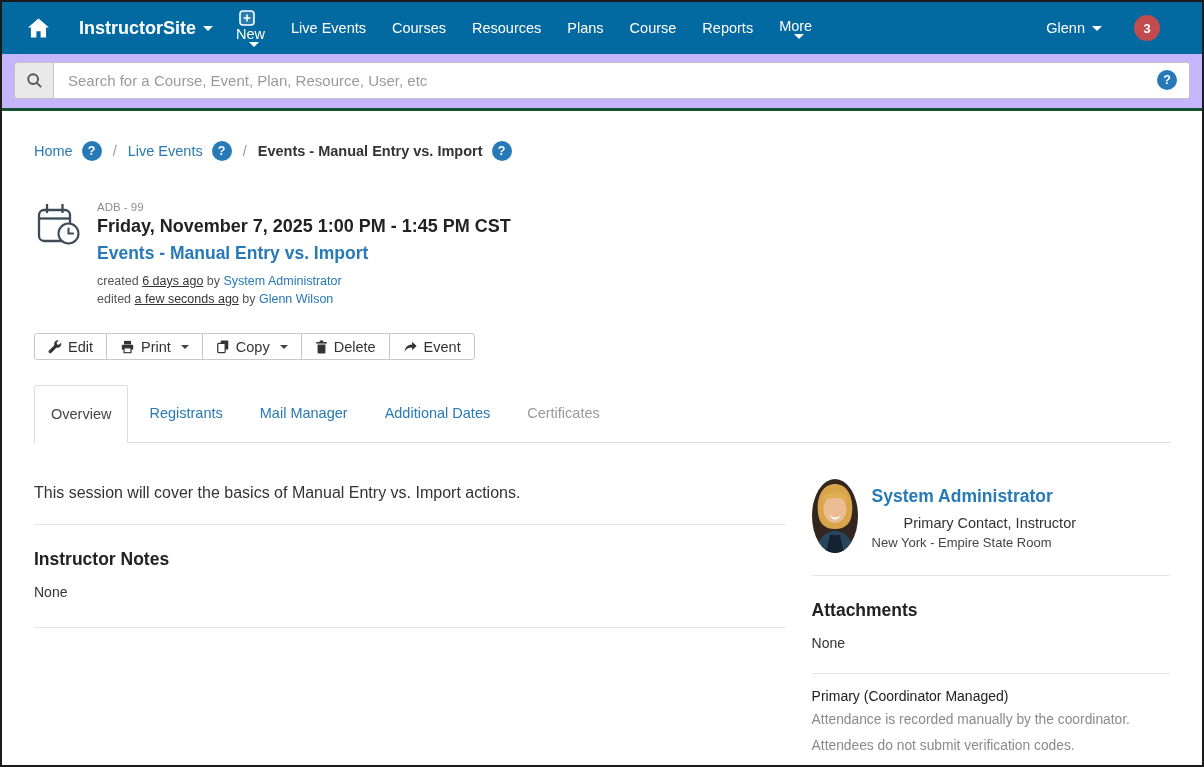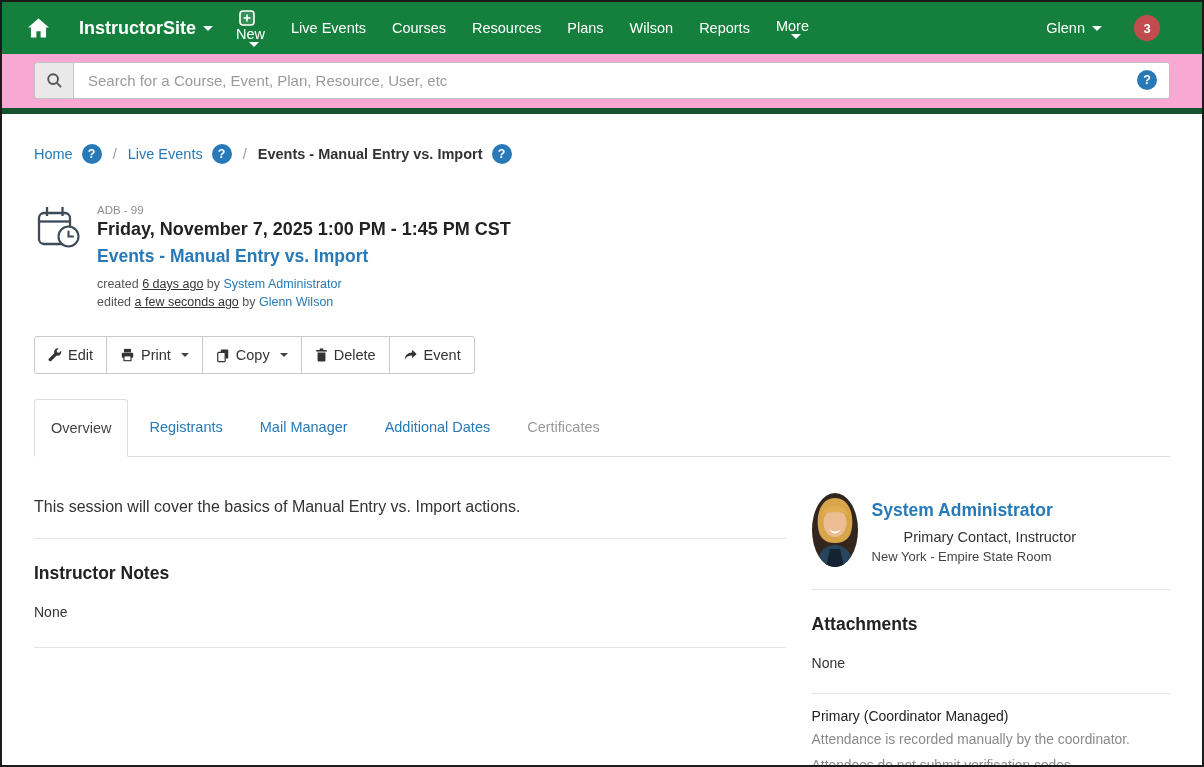--- a/index.html
+++ b/index.html
@@ -7,21 +7,21 @@
   body {
     width:1204px; height:767px;
     border:2px solid #1b1b1b;
     background:#fff;
     font-family:"Liberation Sans", sans-serif;
     overflow:hidden;
     color:#333;
   }
   
   .navbar {
-    height:52px; background:#15803d; display:flex; align-items:center;
+    height:52px; background:#0369a1; display:flex; align-items:center;
     padding:0 26px; color:#fff;
   }
   .nav-home { display:flex; align-items:center; cursor:pointer; }
   .brand {
     display:flex; align-items:center; font-size:18px; font-weight:bold;
     margin-left:30px; color:#fff; text-decoration:none; cursor:pointer;
   }
   .caret {
     width:0; height:0; border-left:5px solid transparent; border-right:5px solid transparent;
     border-top:5px solid #fff; margin-left:7px; display:inline-block;
@@ -34,22 +34,22 @@
   .plus-square { margin-right:7px; display:inline-flex; }
   .nav-right { margin-left:auto; display:flex; align-items:center; }
   .nav-user { color:#fff; font-size:14.5px; display:flex; align-items:center; text-decoration:none; cursor:pointer; }
   .notif-badge {
     width:26px; height:26px; border-radius:50%; background:#c24b4e; color:#fff;
     font-size:13px; font-weight:bold; display:flex; align-items:center; justify-content:center;
     margin-left:32px; margin-right:16px; cursor:pointer;
   }
   
   .search-section {
-    background:#f9a8d4; border-bottom:6px solid #14532d;
-    padding:8px 32px 9px;
+    background:#c4b5fd; border-bottom:3px solid #14532d;
+    padding:8px 12px 9px;
   }
   .input-group { display:flex; height:37px; position:relative; }
   .search-addon {
     width:39px; background:#e9e9e9; border:1px solid #c2c2c2; border-right:none;
     border-radius:3px 0 0 3px; display:flex; align-items:center; justify-content:center;
     cursor:pointer;
   }
   .search-input {
     flex:1; border:1px solid #c2c2c2; border-radius:0 3px 3px 0;
     padding:0 44px 0 14px; font-size:15px; color:#333; background:#fff; outline:none;
@@ -75,21 +75,21 @@
   .event-code { font-size:11.5px; color:#8d8d8d; }
   .event-datetime { font-size:18px; font-weight:bold; color:#222; margin-top:3px; }
   .event-title { display:inline-block; font-size:17.5px; font-weight:bold; color:#2779b7; text-decoration:none; margin-top:6px; cursor:pointer; }
   .event-meta { font-size:12.5px; color:#555; margin-top:8px; line-height:1.45; }
   .meta-time { color:#333; text-decoration:underline; cursor:pointer; }
   .meta-link { color:#2779b7; text-decoration:none; cursor:pointer; }
   
   .toolbar { margin-top:25px; display:flex; }
   .btn {
     display:flex; align-items:center; border:1px solid #c9c9c9; background:#fff;
-    color:#333; font-size:14.5px; padding:0 13px; height:38px; margin-left:-1px;
+    color:#333; font-size:14.5px; padding:0 13px; height:27px; margin-left:-1px;
     cursor:pointer; font-family:inherit; white-space:nowrap;
   }
   .btn:first-child { margin-left:0; border-radius:3px 0 0 3px; }
   .btn:last-child { border-radius:0 3px 3px 0; }
   .btn svg { margin-right:6px; }
   .caret-dark {
     width:0; height:0; border-left:4px solid transparent; border-right:4px solid transparent;
     border-top:4px solid #444; margin-left:10px; display:inline-block;
   }
   
@@ -104,21 +104,21 @@
   }
   .tab.disabled { color:#9a9a9a; cursor:default; }
   
   .columns { display:flex; margin-top:36px; }
   .col-left { width:755px; }
   .col-right { width:360px; margin-left:26px; }
   hr.rule { border:none; border-top:1px solid #e4e4e4; margin:0; }
   .desc { font-size:16px; color:#333; margin:0; padding-top:5px; }
   .col-left hr.rule { margin-top:22px; }
   .section-title { font-size:17.5px; font-weight:bold; color:#222; margin:24px 0 0 0; }
-  .none-text { font-size:14px; color:#333; margin-top:20px; }
+  .none-text { font-size:14px; color:#333; margin-top:14px; }
   .col-left .none-text { margin-bottom:27px; }
   
   .profile { display:flex; }
   .avatar { width:46px; height:74px; border-radius:50%; overflow:hidden; flex-shrink:0; cursor:pointer; }
   .profile-info { margin-left:14px; padding-top:7px; }
   .profile-name { font-size:17.5px; font-weight:bold; color:#2779b7; text-decoration:none; cursor:pointer; }
   .profile-roles { font-size:14.5px; color:#333; margin-top:8px;padding-left:32px; }
   .profile-location { font-size:13px; color:#444; margin-top:4px; }
   .col-right hr.rule { margin-top:22px; }
   .status-line { font-size:14px; color:#222; margin-top:14px; }
@@ -155,21 +155,21 @@
     <a class="nav-link">
         <span>Courses</span>
       </a>
     <a class="nav-link">
         <span>Resources</span>
       </a>
     <a class="nav-link">
         <span>Plans</span>
       </a>
     <a class="nav-link">
-        <span>Wilson</span>
+        <span>Course</span>
       </a>
     <a class="nav-link">
         <span>Reports</span>
       </a>
     <a class="nav-link">
       <span>More</span>
       <span class="caret"></span>
     </a>
   </div>
   <div class="nav-right">

